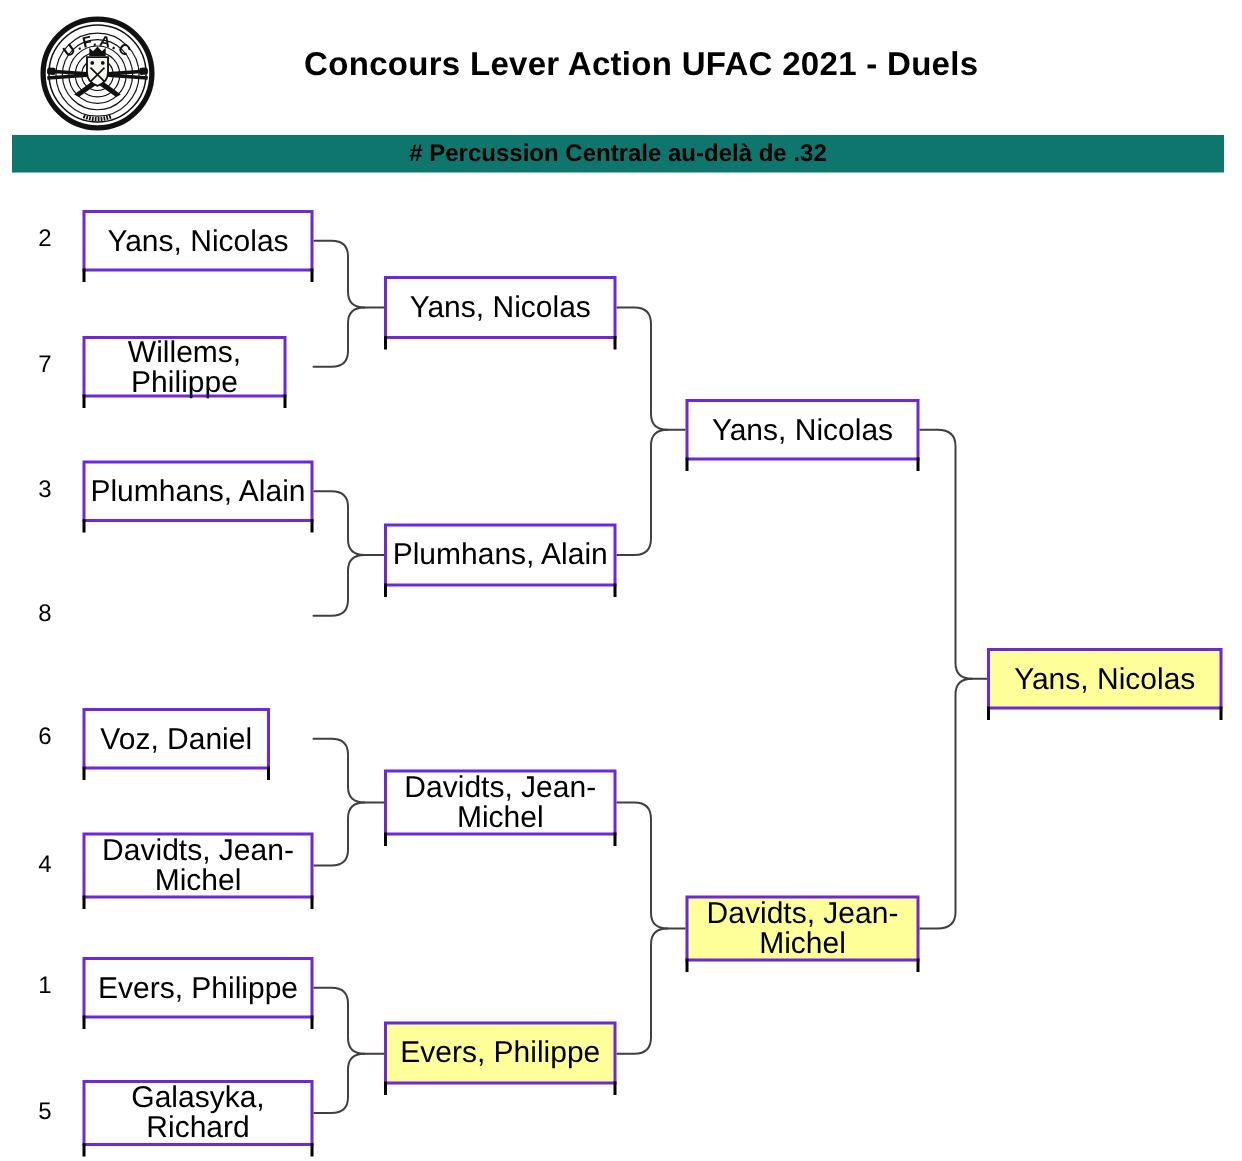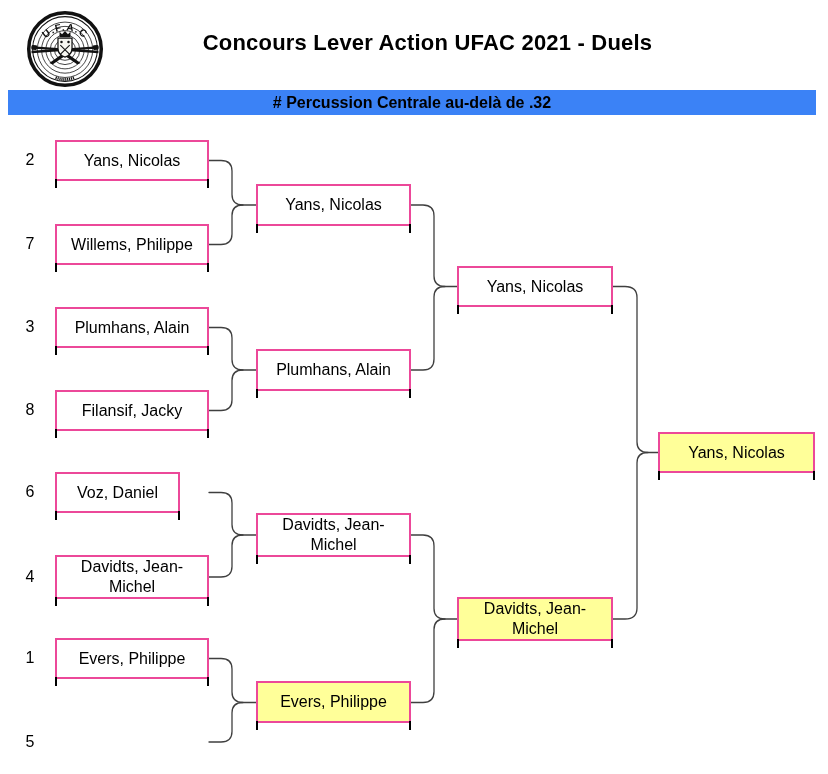--- a/index.html
+++ b/index.html
@@ -3,29 +3,29 @@
 <meta charset="utf-8">
 <style>
   html,body{margin:0;padding:0;background:#fff;}
   #page{position:relative;width:828px;height:774px;background:#fff;
         font-family:"Liberation Sans","DejaVu Sans",sans-serif;color:#000;overflow:hidden;}
 
   .title{position:absolute;top:30px;left:0;right:0;text-align:center;
          font-size:22px;font-weight:bold;letter-spacing:.2px;margin-left:27px;}
 
   .banner{position:absolute;left:8px;top:90px;width:808px;height:25px;
-          background:#3b82f6;display:flex;align-items:center;justify-content:center;
+          background:#0f766e;display:flex;align-items:center;justify-content:center;
           font-size:16px;font-weight:bold;}
 
   svg.lines{position:absolute;left:0;top:0;z-index:0;}
   .logo{position:absolute;left:26px;top:10px;z-index:2;}
 
-  .pbox{position:absolute;box-sizing:border-box;border:2px solid #ec4899;background:#fff;
+  .pbox{position:absolute;box-sizing:border-box;border:2px solid #6d28d9;background:#fff;
         display:flex;align-items:center;justify-content:center;text-align:center;
-        font-size:16px;line-height:20px;z-index:1;}
+        font-size:20px;line-height:20px;z-index:1;}
   .pbox span{white-space:pre-line;}
   .pbox::before,.pbox::after{content:"";position:absolute;width:2px;height:9px;
         bottom:-9px;background:#000;}
   .pbox::before{left:-2px;}
   .pbox::after{right:-2px;}
   .hl{background:#ffff99;}
 
   .seed{position:absolute;width:26px;text-align:center;font-size:16px;line-height:20px;z-index:1;}
 </style>
 </head>
@@ -97,38 +97,39 @@
   <div class="seed" style="left:17px;top:317px">3</div>
   <div class="seed" style="left:17px;top:400px">8</div>
   <div class="seed" style="left:17px;top:482px">6</div>
   <div class="seed" style="left:17px;top:567px">4</div>
   <div class="seed" style="left:17px;top:648px">1</div>
   <div class="seed" style="left:17px;top:732px">5</div>
 
   <div class="pbox" style="left:55px;top:140px;width:154px;height:41px">
       <span>Yans, Nicolas</span>
     </div>
-  <div class="pbox" style="left:55px;top:224px;width:154px;height:41px">
+  <div class="pbox" style="left:55px;top:224px;width:136px;height:41px">
       <span>Willems, Philippe</span>
     </div>
   <div class="pbox" style="left:55px;top:307px;width:154px;height:41px">
       <span>Plumhans, Alain</span>
-    </div>
-  <div class="pbox" style="left:55px;top:390px;width:154px;height:41px">
-      <span>Filansif, Jacky</span>
     </div>
   <div class="pbox" style="left:55px;top:472px;width:125px;height:41px">
       <span>Voz, Daniel</span>
     </div>
   <div class="pbox" style="left:55px;top:555px;width:154px;height:44px">
       <span>Davidts, Jean-
 Michel</span>
     </div>
   <div class="pbox" style="left:55px;top:638px;width:154px;height:41px">
       <span>Evers, Philippe</span>
+    </div>
+  <div class="pbox" style="left:55px;top:720px;width:154px;height:44px">
+      <span>Galasyka,
+Richard</span>
     </div>
 
   <div class="pbox" style="left:256px;top:184px;width:155px;height:42px">
       <span>Yans, Nicolas</span>
     </div>
   <div class="pbox" style="left:256px;top:349px;width:155px;height:42px">
       <span>Plumhans, Alain</span>
     </div>
   <div class="pbox" style="left:256px;top:513px;width:155px;height:44px">
       <span>Davidts, Jean-

